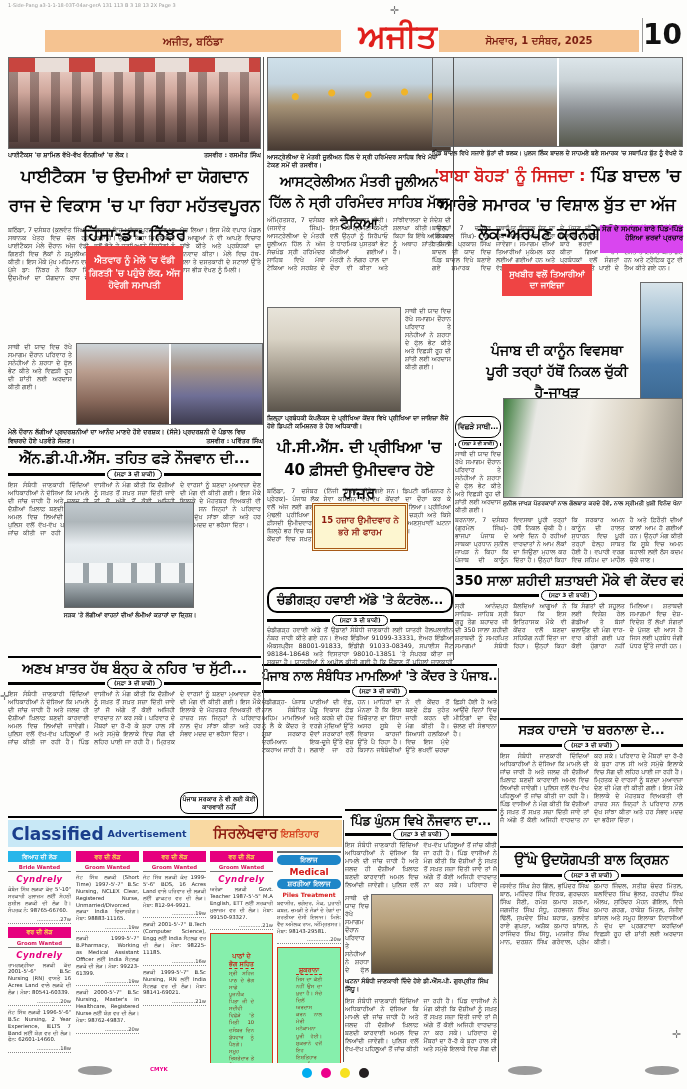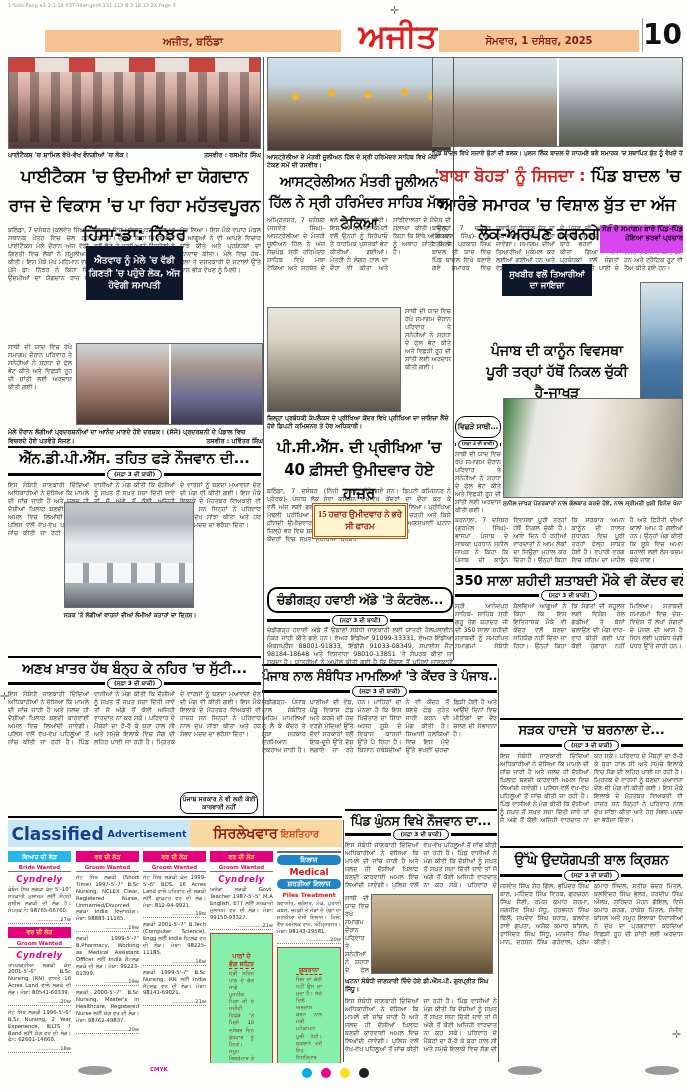--- a/index.html
+++ b/index.html
@@ -13,21 +13,21 @@
   .cap{font-size:6.4px;font-weight:bold;color:#101010;line-height:1.35;overflow:hidden;}
   .photo{border:1px solid #6b6b6b;overflow:hidden;}
   .pillrow{display:flex;align-items:center;}
   .pbar{flex:1;height:3px;background:#000;}
   .pill{font-size:5.8px;font-weight:bold;border:1px solid #000;border-radius:8px;padding:0 6px;margin:0 2px;
         white-space:nowrap;line-height:1.5;color:#000;background:#fff;}
   .vr{background:#555;width:1px;}
   .hrule{background:#000;}
   .strip{background:#f5c391;display:flex;align-items:center;justify-content:center;
          color:#7c1f12;font-weight:bold;}
-  .orangebox{background:#0f172a;color:#fff;font-weight:bold;text-align:center;
+  .orangebox{background:#ef4444;color:#fff;font-weight:bold;text-align:center;
              display:flex;align-items:center;justify-content:center;padding:2px;}
   .yellowbox{background:#fdf6d0;border:3px double #a85a18;color:#8d1a0e;font-weight:bold;
              text-align:center;display:flex;align-items:center;justify-content:center;padding:2px;}
   .roundbox{border:2px solid #000;border-radius:10px;display:flex;align-items:center;justify-content:center;}
   .notebox{border:1px solid #000;border-radius:8px;font-weight:bold;text-align:center;
            display:flex;align-items:center;justify-content:center;background:#fff;}
   .colhead{color:#fff;font-weight:bold;font-size:6.2px;text-align:center;padding:1.5px 0;}
   .colhead.bride{background:#27b6ea;color:#fff;}
   .colhead.groom{background:#e6007e;color:#ffe94d;}
   .colsub{color:#d4145a;font-weight:bold;font-size:5.4px;text-align:center;border-bottom:1px solid #777;padding-bottom:1px;}
@@ -193,21 +193,21 @@
   </div>
   <div class="abs cap" style="left:267px;top:153px;width:184px;height:17px;font-size:6.2px;">ਆਸਟ੍ਰੇਲੀਆ ਦੇ ਮੰਤਰੀ ਜੂਲੀਅਨ ਹਿੱਲ ਦੇ ਸ੍ਰੀ ਹਰਿਮੰਦਰ ਸਾਹਿਬ ਵਿਖੇ ਮੱਥਾ ਟੇਕਣ ਸਮੇਂ ਦੀ ਤਸਵੀਰ।</div>
   <div class="abs hl" style="left:267px;top:171px;width:184px;font-size:14px;line-height:21px;">ਆਸਟ੍ਰੇਲੀਅਨ ਮੰਤਰੀ ਜੂਲੀਅਨ ਹਿੱਲ ਨੇ ਸ੍ਰੀ ਹਰਿਮੰਦਰ ਸਾਹਿਬ ਮੱਥਾ ਟੇਕਿਆ</div>
   <div class="abs jtext c3" style="left:267px;top:216px;width:184px;height:88px;">ਅੰਮ੍ਰਿਤਸਰ, 7 ਦਸੰਬਰ (ਜਸਵੰਤ ਸਿੰਘ)- ਆਸਟ੍ਰੇਲੀਆ ਦੇ ਮੰਤਰੀ ਜੂਲੀਅਨ ਹਿੱਲ ਨੇ ਅੱਜ ਸੱਚਖੰਡ ਸ੍ਰੀ ਹਰਿਮੰਦਰ ਸਾਹਿਬ ਵਿਖੇ ਮੱਥਾ ਟੇਕਿਆ ਅਤੇ ਸਰਬੱਤ ਦੇ ਭਲੇ ਦੀ ਅਰਦਾਸ ਕੀਤੀ। ਇਸ ਮੌਕੇ ਸ਼੍ਰੋਮਣੀ ਕਮੇਟੀ ਵਲੋਂ ਉਨ੍ਹਾਂ ਨੂੰ ਸਿਰੋਪਾਓ ਤੇ ਧਾਰਮਿਕ ਪੁਸਤਕਾਂ ਭੇਟ ਕੀਤੀਆਂ ਗਈਆਂ। ਮੰਤਰੀ ਨੇ ਲੰਗਰ ਹਾਲ ਦਾ ਦੌਰਾ ਵੀ ਕੀਤਾ ਅਤੇ ਸਾਂਝੀਵਾਲਤਾ ਦੇ ਸੰਦੇਸ਼ ਦੀ ਸ਼ਲਾਘਾ ਕੀਤੀ। ਉਨ੍ਹਾਂ ਕਿਹਾ ਕਿ ਇੱਥੇ ਆ ਕੇ ਮਨ ਨੂੰ ਅਥਾਹ ਸ਼ਾਂਤੀ ਮਿਲੀ ਹੈ।</div>
 
   <div class="abs photo" style="left:267px;top:307px;width:134px;height:105px;background:linear-gradient(180deg,#e8e4da 0%,#d8d2c4 30%,#a39a8c 62%,#5c554c 100%);"></div>
   <div class="abs jtext" style="left:405px;top:307px;width:46px;height:105px;">ਸਾਥੀ ਦੀ ਯਾਦ ਵਿਚ ਰੱਖੇ ਸਮਾਗਮ ਦੌਰਾਨ ਪਰਿਵਾਰ ਤੇ ਸਨੇਹੀਆਂ ਨੇ ਸ਼ਰਧਾ ਦੇ ਫੁੱਲ ਭੇਟ ਕੀਤੇ ਅਤੇ ਵਿਛੜੀ ਰੂਹ ਦੀ ਸ਼ਾਂਤੀ ਲਈ ਅਰਦਾਸ ਕੀਤੀ ਗਈ।</div>
   <div class="abs cap" style="left:267px;top:414px;width:184px;height:19px;font-size:6.2px;">ਜ਼ਿਲ੍ਹਾ ਪ੍ਰਬੰਧਕੀ ਕੰਪਲੈਕਸ ਦੇ ਪ੍ਰੀਖਿਆ ਕੇਂਦਰ ਵਿਖੇ ਪ੍ਰੀਖਿਆ ਦਾ ਜਾਇਜ਼ਾ ਲੈਂਦੇ ਹੋਏ ਡਿਪਟੀ ਕਮਿਸ਼ਨਰ ਤੇ ਹੋਰ ਅਧਿਕਾਰੀ।</div>
   <div class="abs hl" style="left:267px;top:436px;width:184px;font-size:15px;line-height:23px;">ਪੀ.ਸੀ.ਐੱਸ. ਦੀ ਪ੍ਰੀਖਿਆ 'ਚ 40 ਫ਼ੀਸਦੀ ਉਮੀਦਵਾਰ ਹੋਏ ਹਾਜ਼ਰ</div>
   <div class="abs jtext c2" style="left:267px;top:487px;width:184px;height:96px;">ਬਠਿੰਡਾ, 7 ਦਸੰਬਰ (ਨਿੱਜੀ ਪੱਤਰ ਪ੍ਰੇਰਕ)- ਪੰਜਾਬ ਲੋਕ ਸੇਵਾ ਕਮਿਸ਼ਨ ਵਲੋਂ ਅੱਜ ਲਈ ਗਈ ਪੀ.ਸੀ.ਐੱਸ. ਦੀ ਮੁੱਢਲੀ ਪ੍ਰੀਖਿਆ ਵਿਚ ਕਰੀਬ 40 ਫ਼ੀਸਦੀ ਉਮੀਦਵਾਰ ਹੀ ਹਾਜ਼ਰ ਹੋਏ। ਜ਼ਿਲ੍ਹੇ ਭਰ ਵਿਚ ਬਣਾਏ ਗਏ ਪ੍ਰੀਖਿਆ ਕੇਂਦਰਾਂ ਵਿਚ ਸਖ਼ਤ ਸੁਰੱਖਿਆ ਪ੍ਰਬੰਧ ਕੀਤੇ ਗਏ ਸਨ। ਡਿਪਟੀ ਕਮਿਸ਼ਨਰ ਨੇ ਵੱਖ-ਵੱਖ ਕੇਂਦਰਾਂ ਦਾ ਦੌਰਾ ਕਰ ਕੇ ਪ੍ਰਬੰਧਾਂ ਦਾ ਜਾਇਜ਼ਾ ਲਿਆ। ਪ੍ਰੀਖਿਆ ਸ਼ਾਂਤੀਪੂਰਵਕ ਨੇਪਰੇ ਚੜ੍ਹੀ ਅਤੇ ਕਿਸੇ ਵੀ ਕੇਂਦਰ ਤੋਂ ਕੋਈ ਅਣਸੁਖਾਵੀਂ ਘਟਨਾ ਸਾਹਮਣੇ ਨਹੀਂ ਆਈ।</div>
-  <div class="abs yellowbox" style="left:312px;top:503px;width:96px;height:36px;font-size:8.5px;line-height:1.4;font-family:Liberation Serif, serif;">15 ਹਜ਼ਾਰ ਉਮੀਦਵਾਰ ਨੇ ਭਰੇ ਸੀ ਫਾਰਮ</div>
+  <div class="abs yellowbox" style="left:312px;top:503px;width:96px;height:48px;font-size:8.5px;line-height:1.4;">15 ਹਜ਼ਾਰ ਉਮੀਦਵਾਰ ਨੇ ਭਰੇ ਸੀ ਫਾਰਮ</div>
 
   <div class="abs roundbox" style="left:267px;top:587px;width:186px;height:26px;">
     <span class="hl" style="font-size:12.5px;">ਚੰਡੀਗੜ੍ਹ ਹਵਾਈ ਅੱਡੇ 'ਤੇ ਕੰਟਰੋਲ...</span>
   </div>
   <div class="abs pillrow" style="left:267px;top:615px;width:186px;">
     <i class="pbar"></i>
     <span class="pill">(ਸਫ਼ਾ 3 ਦੀ ਬਾਕੀ)</span>
     <i class="pbar"></i>
   </div>
   <div class="abs jtext" style="left:267px;top:626px;width:186px;height:38px;">ਚੰਡੀਗੜ੍ਹ ਹਵਾਈ ਅੱਡੇ ਤੋਂ ਉਡਾਣਾਂ ਸੰਬੰਧੀ ਜਾਣਕਾਰੀ ਲਈ ਯਾਤਰੀ ਹੈਲਪਲਾਈਨ ਨੰਬਰ ਜਾਰੀ ਕੀਤੇ ਗਏ ਹਨ। ਏਅਰ ਇੰਡੀਆ 91099-33331, ਏਅਰ ਇੰਡੀਆ ਐਕਸਪ੍ਰੈੱਸ 88001-91833, ਇੰਡੀਗੋ 91033-08349, ਸਪਾਈਸ ਜੈੱਟ 98184-18648 ਅਤੇ ਵਿਸਤਾਰਾ 98010-13851 'ਤੇ ਸੰਪਰਕ ਕੀਤਾ ਜਾ ਸਕਦਾ ਹੈ। ਯਾਤਰੀਆਂ ਨੂੰ ਅਪੀਲ ਕੀਤੀ ਗਈ ਹੈ ਕਿ ਉਡਾਣ ਤੋਂ ਪਹਿਲਾਂ ਜਾਣਕਾਰੀ ਜ਼ਰੂਰ ਲੈ ਲੈਣ ਤਾਂ ਜੋ ਕਿਸੇ ਪ੍ਰੇਸ਼ਾਨੀ ਦਾ ਸਾਹਮਣਾ ਨਾ ਕਰਨਾ ਪਵੇ।</div>

